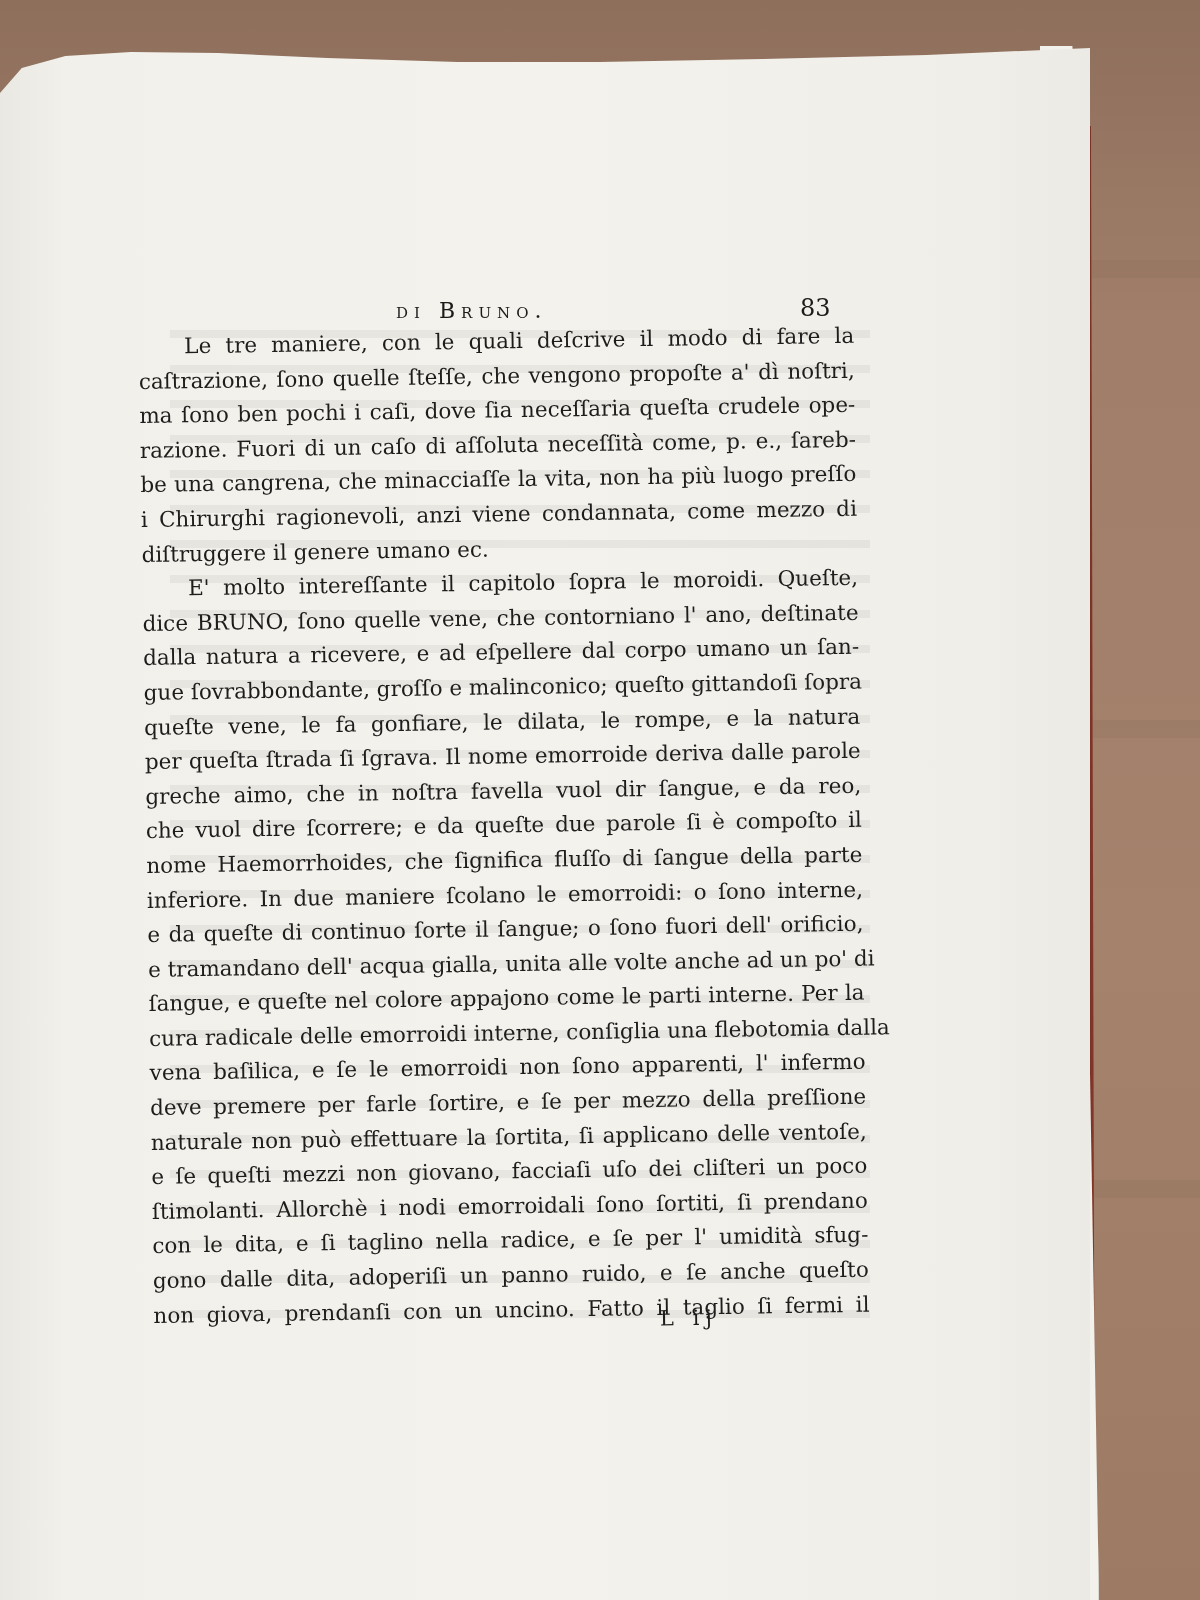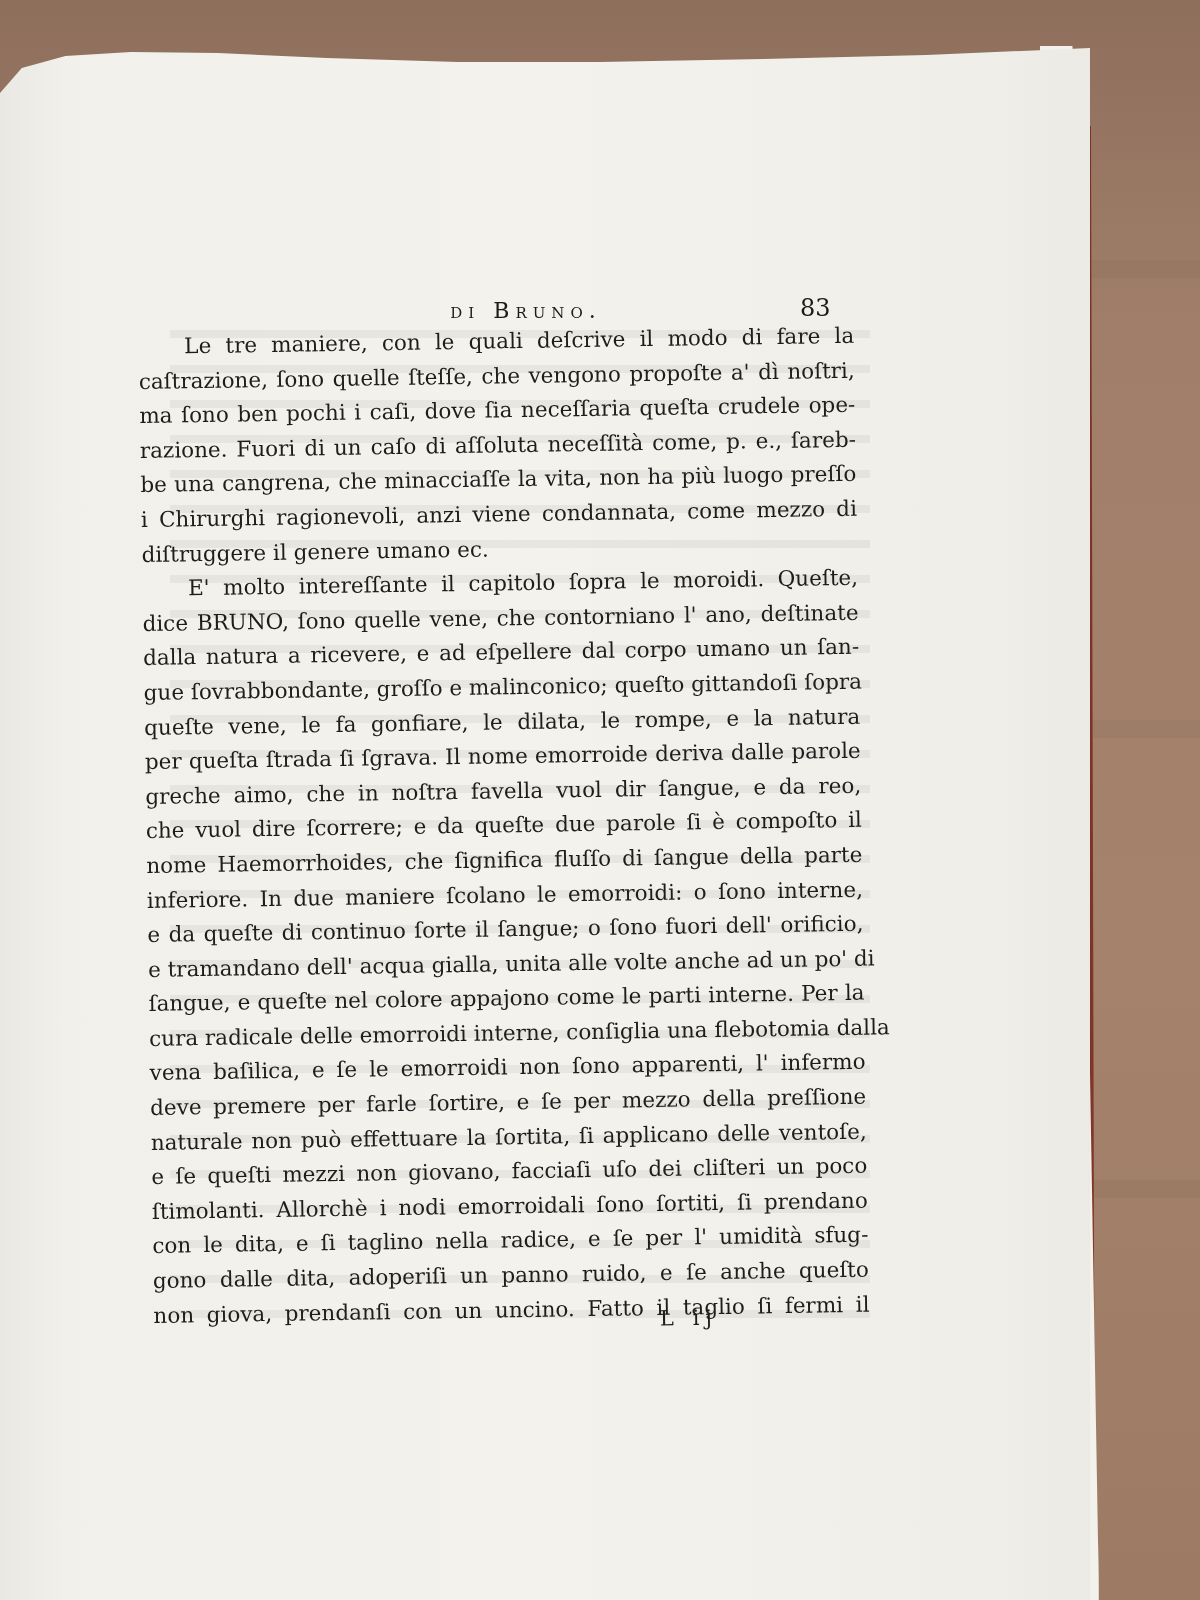--- a/index.html
+++ b/index.html
@@ -29,21 +29,21 @@
     position: absolute; left: 170px; top: 330px; width: 700px; height: 1000px;
     opacity: 0.05; pointer-events: none;
     background: repeating-linear-gradient(180deg, #000 0 8px, transparent 8px 35px);
     transform: scaleX(-1);
   }
   .header-line {
     position: absolute; top: 298px; left: 140px; width: 710px; height: 30px;
     color: #1d1b1a; font-size: 22px;
   }
   .running-title {
-    position: absolute; left: 236px; width: 300px; text-align: center;
+    position: absolute; left: 256px; width: 300px; text-align: left;
     letter-spacing: 6px; font-variant: small-caps; top: 0;
   }
   .page-number { position: absolute; left: 660px; top: -4px; font-size: 24px; }
   .body-text {
     position: absolute; left: 138px; top: 330px; width: 716px;
     color: #1f1d1c; font-size: 21.5px; line-height: 34.6px;
     transform: rotate(-0.9deg); transform-origin: 0 0;
   }
   .line { display: block; white-space: nowrap; text-align: justify; text-align-last: justify; height: 34.6px; }
   .line.indent { padding-left: 46px; }

